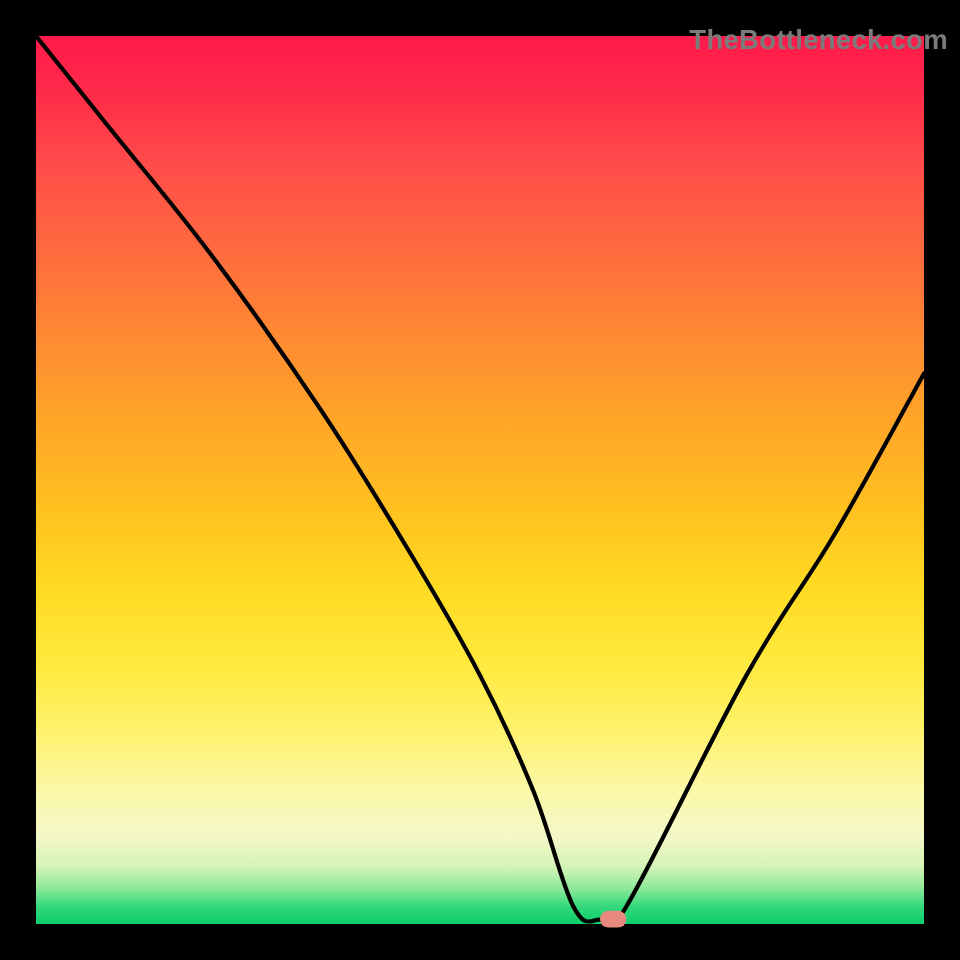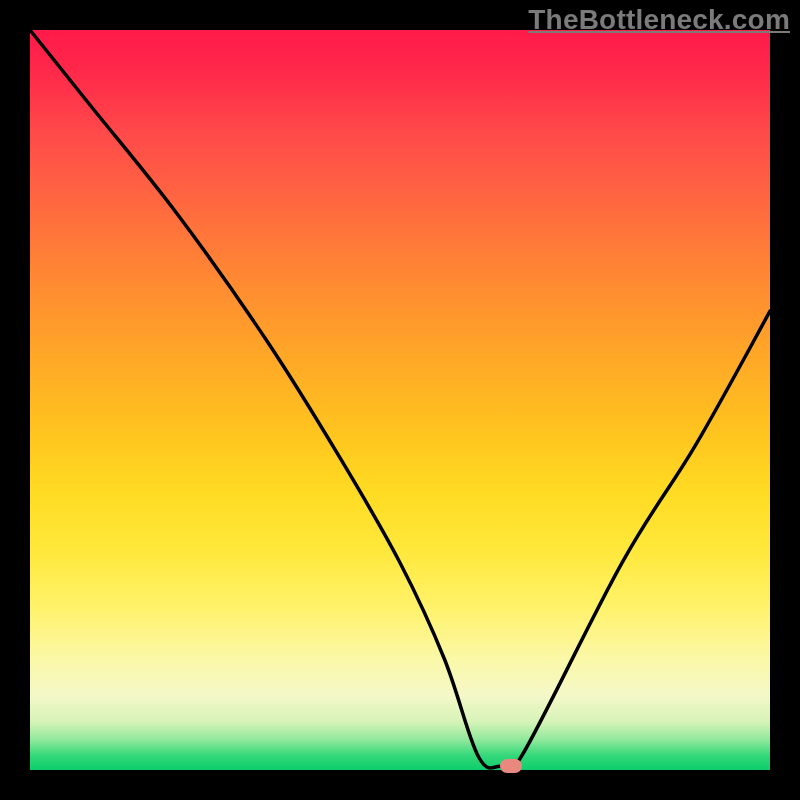--- a/index.html
+++ b/index.html
@@ -61,29 +61,28 @@
   .pill {
     position: absolute;
     background: #e8887f;
     border-radius: 9px;
     width: 22px;
     height: 14px;
     transform: translate(-50%, -50%);
   }
   .watermark {
     position: absolute;
-    top: 4px;
+    top: 20px;
     right: 10px;
     font-family: Arial, Helvetica, sans-serif;
-    font-size: 28px;
+    font-size: 23px;
     font-weight: 600;
     color: #7b7b7b;
     letter-spacing: 0.2px;
     user-select: none;
-    text-decoration: underline;
   }
 </style>
 </head>
 <body>
 
 <div class="frame">
 
   <div class="plot-area">
     <svg class="curve-svg" viewBox="0 0 740 740" preserveAspectRatio="none">
       <path id="curve-path" class="curve-path" d="M 0.00 0.00 C 10.66 13.32, 32.56 40.70, 59.20 74.00 C 85.84 107.30, 116.03 142.38, 148.00 185.00 C 179.97 227.62, 207.50 266.84, 236.80 310.80 C 266.10 354.76, 286.82 389.24, 310.80 429.20 C 334.78 469.16, 351.35 496.84, 370.00 532.80 C 388.65 568.76, 400.41 594.37, 414.40 629.00 C 428.39 663.63, 437.71 705.89, 447.70 725.20 C 457.69 744.51, 461.91 736.30, 469.90 736.30 C 477.89 736.30, 470.12 761.83, 492.10 725.20 C 514.08 688.57, 560.70 588.74, 592.00 532.80 C 623.30 476.86, 639.36 459.69, 666.00 414.40 C 692.64 369.11, 726.68 305.18, 740.00 281.20"></path>

